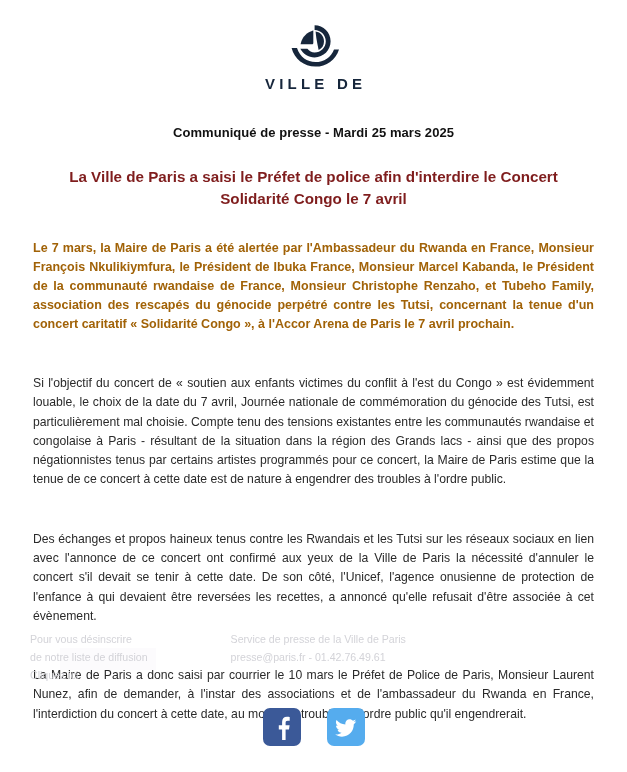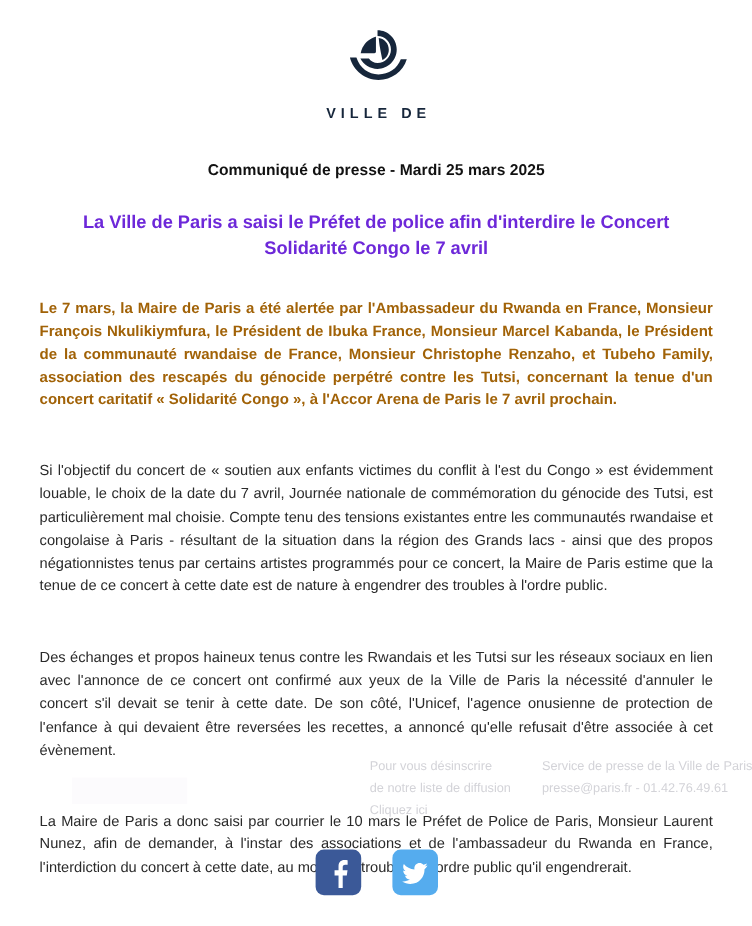--- a/index.html
+++ b/index.html
@@ -22,22 +22,22 @@
     display: flex;
     flex-direction: column;
     align-items: center;
   }
   .logo-mark {
     width: 74px;
     height: 50px;
     display: block;
   }
   .logo-ville {
-    margin-top: 16px;
-    font-size: 12px;
+    margin-top: 4px;
+    font-size: 15px;
     font-weight: bold;
     letter-spacing: 4.2px;
     color: #16263b;
     line-height: 1;
     text-indent: 4.2px;
   }
   .logo-paris {
     font-size: 35px;
     font-weight: bold;
     letter-spacing: 1.4px;
@@ -54,21 +54,21 @@
     color: #111111;
     margin-top: 34px;
     letter-spacing: 0.05px;
   }
 
   
   .doc-title {
     text-align: center;
     font-size: 15.2px;
     font-weight: bold;
-    color: #6d28d9;
+    color: #7f1d1d;
     line-height: 1.42;
     margin: 26px 46px 0 46px;
   }
 
   
   .body-wrap {
     margin: 0 33px;
   }
   p.para {
     text-align: justify;
@@ -89,22 +89,22 @@
     color: #2a2a2a;
   }
 
   
   .footer {
     position: absolute;
     left: 0;
     right: 0;
     top: 630px;
     display: flex;
-    justify-content: flex-end;
-    gap: 26px;
+    justify-content: flex-start;
+    gap: 83px;
     padding-left: 30px;
   }
   .footer-col {
     font-size: 10.6px;
     line-height: 1.72;
     color: #d3d3d8;
     font-weight: normal;
   }
   .footer-col div {
     white-space: nowrap;

